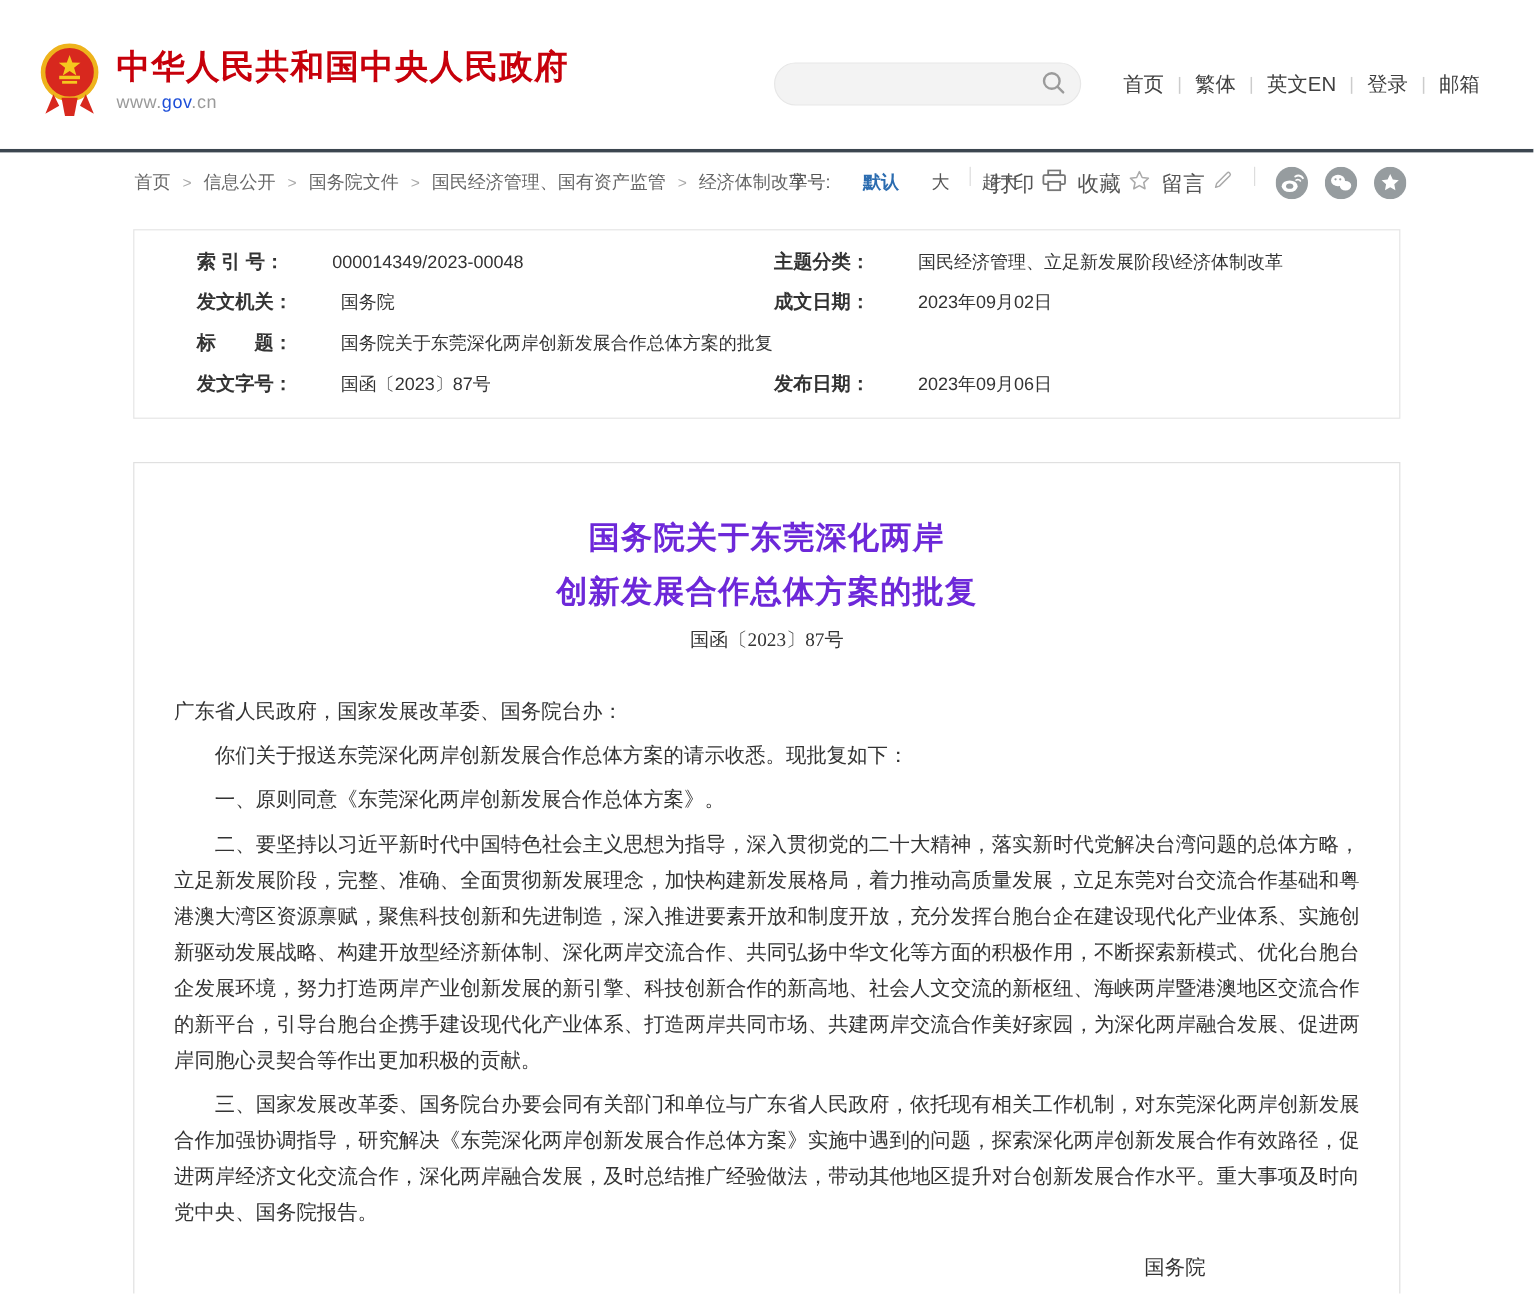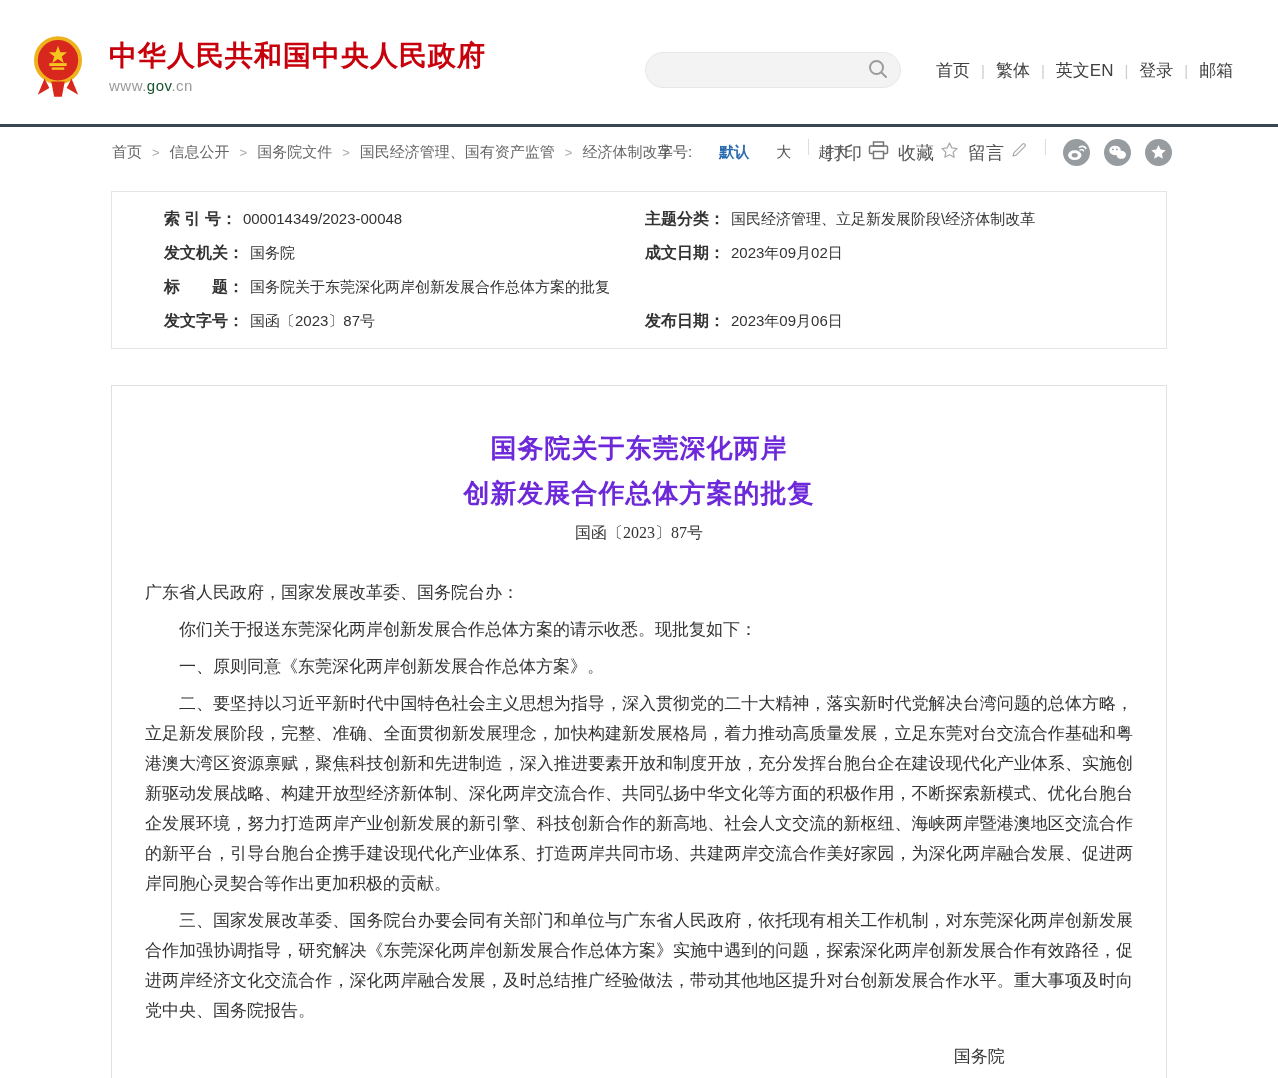--- a/index.html
+++ b/index.html
@@ -1,25 +1,25 @@
 <!DOCTYPE html>
 <html lang="zh"><head>
 <meta charset="utf-8">
 <style>
   html,body{margin:0;padding:0;background:#fff;}
   body{width:1278px;height:1078px;overflow:hidden;font-family:"Liberation Sans",sans-serif;}
   .page{position:relative;width:1278px;}
 
   
   .header{position:relative;height:124px;background:#fff;}
-  .logo-block{position:absolute;left:33px;top:34px;display:flex;align-items:flex-start;cursor:pointer;gap:12px;}
+  .logo-block{position:absolute;left:33px;top:34px;display:flex;align-items:flex-start;cursor:pointer;}
   .site-text{margin-left:14px;padding-top:6px;}
   .site-title{font-size:28px;font-weight:bold;color:#c7000b;letter-spacing:1px;line-height:32px;}
   .site-url{font-size:15px;color:#9a9a9a;margin-top:5px;letter-spacing:.5px;}
-  .site-url .gov{color:#14532d;}
+  .site-url .gov{color:#1d4ed8;}
   .search-box{position:absolute;left:645px;top:52px;width:256px;height:36px;background:#f3f3f3;border:1px solid #e7e7e7;border-radius:19px;display:flex;align-items:center;padding:0 12px 0 18px;box-sizing:border-box;}
   .search-box input{flex:1;border:none;background:transparent;outline:none;font-size:15px;color:#333;font-family:"Liberation Sans",sans-serif;}
   .search-btn{display:flex;align-items:center;cursor:pointer;background:none;border:none;padding:0;}
   .top-nav{position:absolute;left:925px;top:59px;display:flex;align-items:center;font-size:17px;color:#404040;white-space:nowrap;}
   .top-nav .nav-item{padding:0 11px;cursor:pointer;}
   .top-nav .navdiv{color:#ccc;font-size:15px;}
 
   
   .divider-bar{height:3px;background:#3c4650;}
 
@@ -33,21 +33,21 @@
   .fz-default{color:#2b6cb0;font-weight:bold;}
   .bc-tools{position:absolute;left:800px;top:12px;display:flex;gap:9px;font-size:18px;color:#555;}
   .vdiv{width:1px;height:16px;background:#ddd;margin:0 8px;}
   .tool{display:flex;align-items:center;gap:6px;cursor:pointer;}
   .circ{width:27px;height:27px;cursor:pointer;display:block;}
   .circ + .circ{margin-left:5px;}
 
   
   .meta-box{width:1056px;margin:14px 0 0 111px;border:1px solid #e5e5e5;padding:10px 0;box-sizing:border-box;background:#fff;}
   .meta-grid{display:grid;grid-template-columns:533px 521px;}
-  .meta-cell{display:flex;align-items:flex-start;padding:8px 0;line-height:18px;white-space:nowrap;overflow:visible;}
+  .meta-cell{display:flex;align-items:flex-start;padding:8px 0;line-height:18px;white-space:nowrap;overflow:visible;gap:34px;}
   .meta-cell.left{padding-left:52px;}
   .meta-label{font-weight:bold;color:#333;font-size:16px;white-space:pre;flex:none;}
   .meta-value{color:#333;font-size:15px;margin-left:6px;}
 
   
   .doc-box{width:1056px;margin:36px 0 24px 111px;border:1px solid #e0e0e0;box-sizing:border-box;padding:40px 33px 30px;min-height:700px;background:#fff;}
   .doc-title{text-align:center;font-family:"Liberation Serif",serif;font-size:26px;font-weight:bold;color:#6d28d9;line-height:45px;letter-spacing:1px;}
   .doc-number{text-align:center;font-size:16px;color:#333;margin-top:7px;font-family:"Liberation Serif",serif;}
   .doc-body{margin-top:34px;font-size:17px;color:#333;line-height:30px;text-align:justify;}
   .doc-body p{margin:0 0 7px;text-indent:2em;}

